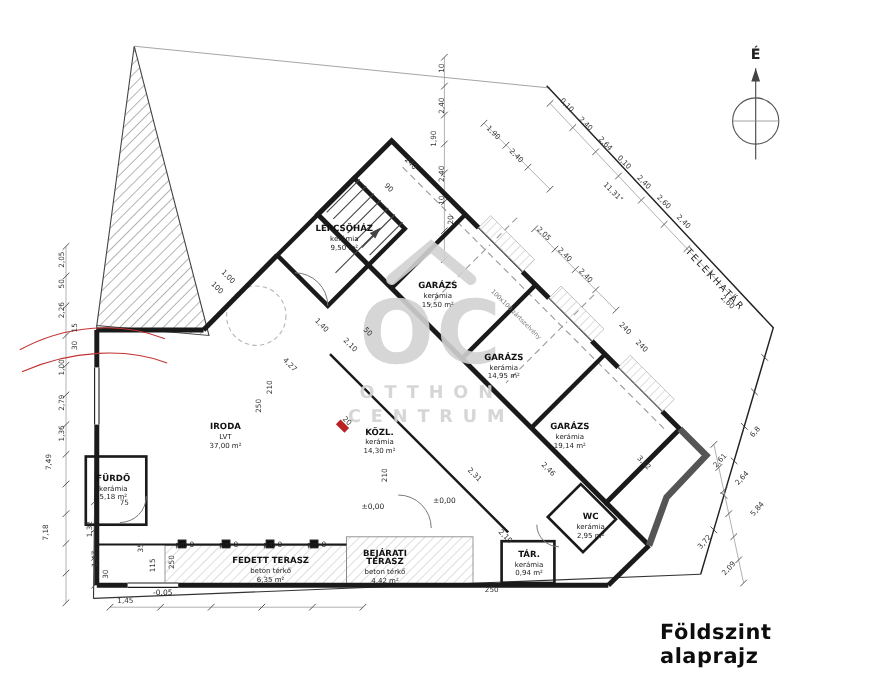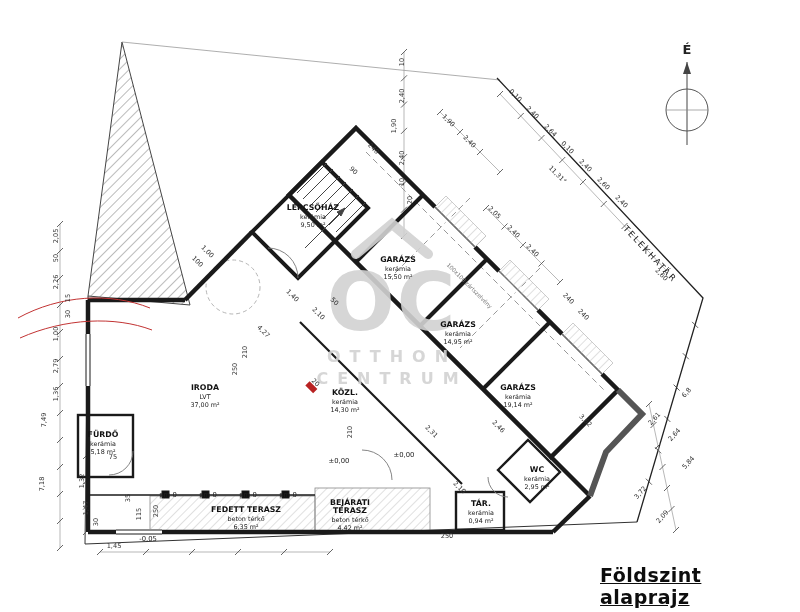--- a/index.html
+++ b/index.html
@@ -1,20 +1,20 @@
 <!DOCTYPE html>
 <html><head>
 <meta charset="utf-8">
 <style>
   html,body{margin:0;padding:0;background:#fff;}
   .canvas{position:relative;width:800px;height:612px;background:#ffffff;overflow:hidden;
           font-family:"DejaVu Sans",sans-serif;}
   svg{position:absolute;left:0;top:0;}
   .plan-title{position:absolute;left:600px;top:564px;width:195px;font-size:19px;font-weight:700;
-              color:#0d0d0d;letter-spacing:0.5px;font-family:"DejaVu Sans",sans-serif;text-decoration:underline;}
+              color:#0d0d0d;letter-spacing:0.5px;font-family:"DejaVu Sans",sans-serif;}
   text{font-family:"DejaVu Sans",sans-serif;}
   .dim{font-size:6.6px;fill:#333;}
   .lvl{font-size:6.8px;fill:#222;}
   .room-name{font-size:7.8px;font-weight:bold;fill:#111;}
   .room-sub{font-size:6.4px;fill:#222;}
   .wm-oc{font-size:80px;font-weight:bold;fill:#d2d2d2;letter-spacing:2px;}
   .wm-sub{font-size:16px;font-weight:bold;fill:#d2d2d2;letter-spacing:9px;}
   .telek{font-size:8.5px;fill:#222;letter-spacing:2px;}
   .note{font-size:5.6px;fill:#777;}
   .compass-label{font-size:13px;fill:#222;font-weight:bold;}

